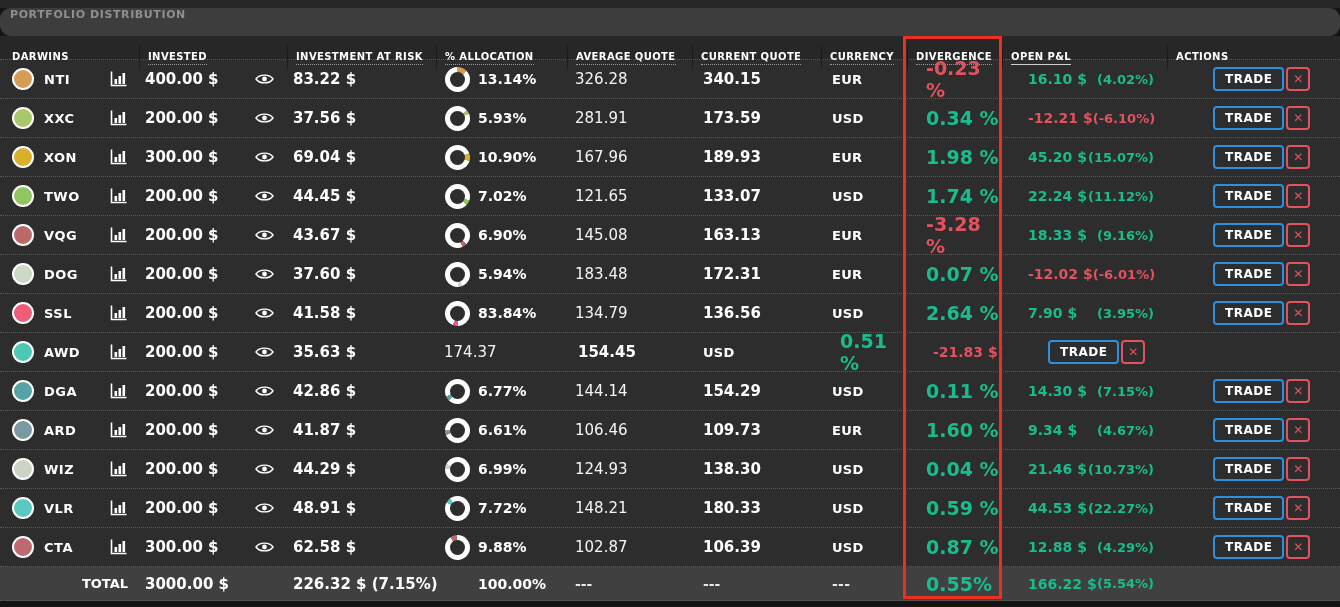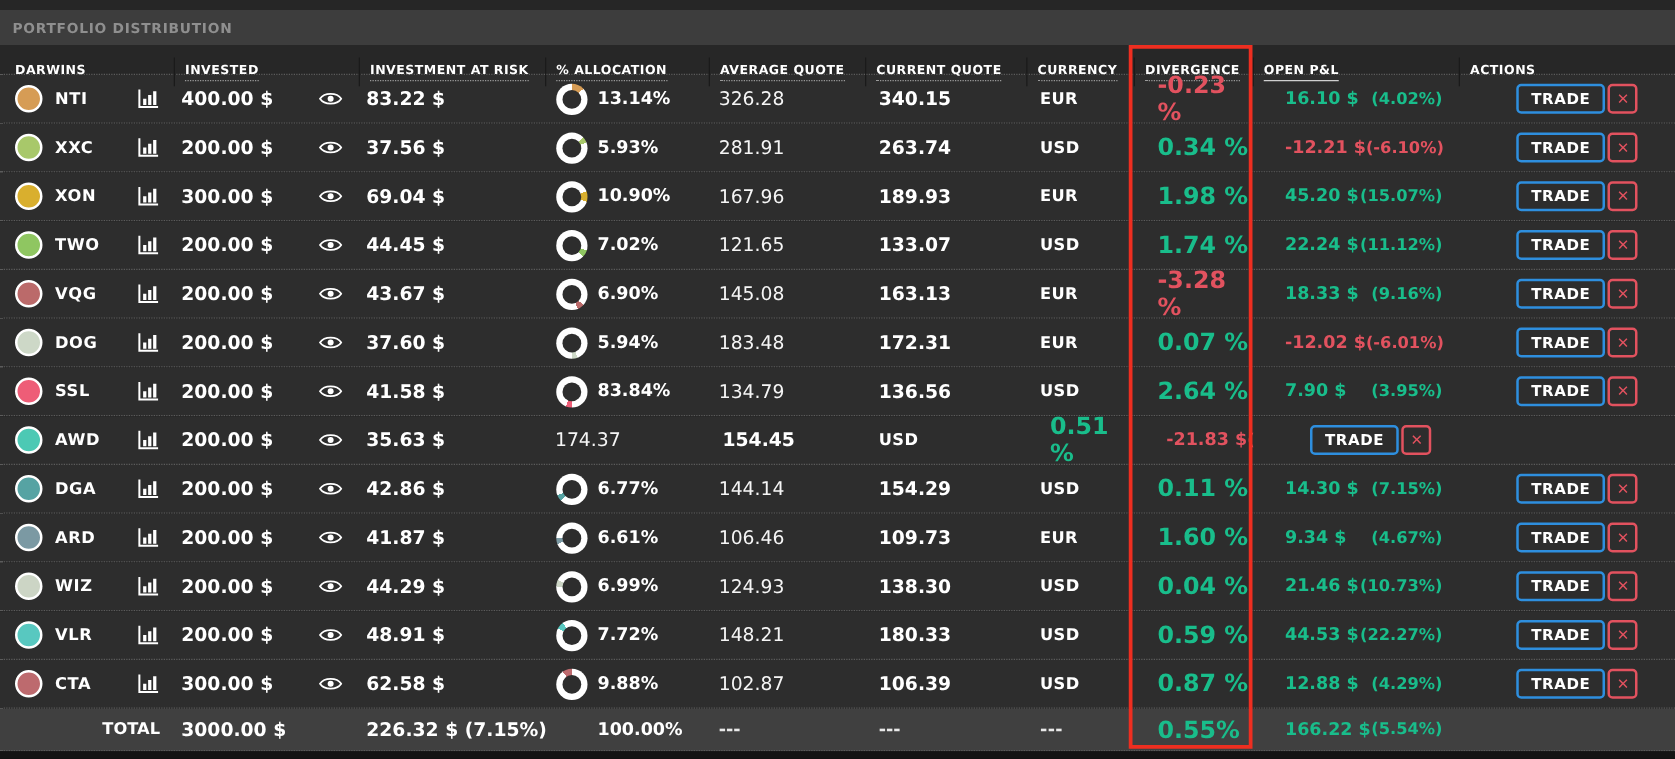--- a/index.html
+++ b/index.html
@@ -4,22 +4,23 @@
 <style>
   * { margin:0; padding:0; box-sizing:border-box; }
   html,body { background:#111; }
   body { font-family:"DejaVu Sans","Liberation Sans",sans-serif; }
   #app {
     position:relative; width:1340px; height:607px; background:#151515;
     overflow:hidden; color:#fff;
   }
   .top-strip { height:8px; background:#262626; }
   .title-bar {
-    height:28px; background:#3d3d3d; display:flex; align-items:center;
+    height:28px; background:#3d3d3d; display:flex; align-items:flex-start;
     padding-left:10px;
+    border-radius:11px;
   }
   .title-bar .title {
     color:#8f8f8f; font-size:11px; font-weight:bold; letter-spacing:.6px;
   }
   .grid-row {
     display:grid;
     grid-template-columns:140px 148px 149px 131px 125px 129px 86px 95px 165px 172px;
     align-items:center;
   }
   .header-row { height:24px; background:#272727; border-bottom:1px dotted #5c5c5c; }
@@ -220,21 +221,21 @@
         <span class="val-strong">37.56 $</span>
       </div>
       <div class="cell c-alloc">
         <span class="donut" style="background: conic-gradient(rgb(255, 255, 255) 0%, rgb(255, 255, 255) 13.14%, rgb(168, 200, 106) 13.14%, rgb(168, 200, 106) 19.07%, rgb(255, 255, 255) 19.07%, rgb(255, 255, 255) 100%);"></span>
         <span class="alloc-text">5.93%</span>
       </div>
       <div class="cell c-avgq">
         <span>281.91</span>
       </div>
       <div class="cell c-curq">
-        <span>263.74</span>
+        <span>173.59</span>
       </div>
       <div class="cell c-ccy">
         <span>USD</span>
       </div>
       <div class="cell c-div">
         <span class="pos">0.34 %</span>
       </div>
       <div class="cell c-pnl">
         <span class="pnl-amt neg">-12.21 $</span>
         <span class="pnl-pct neg">(-6.10%)</span>

